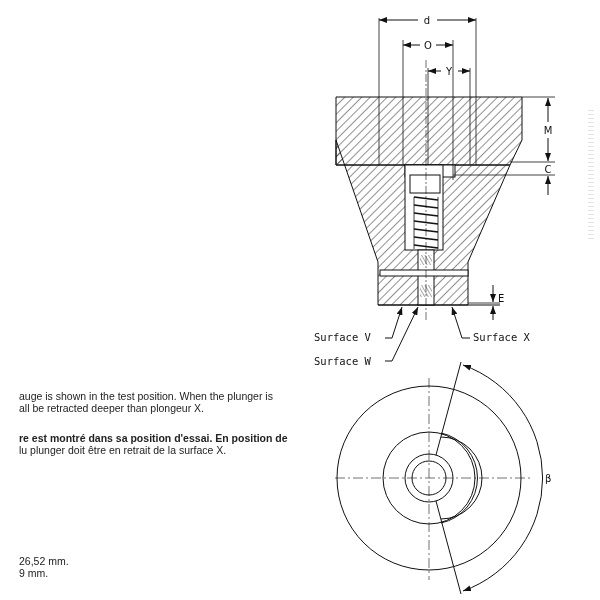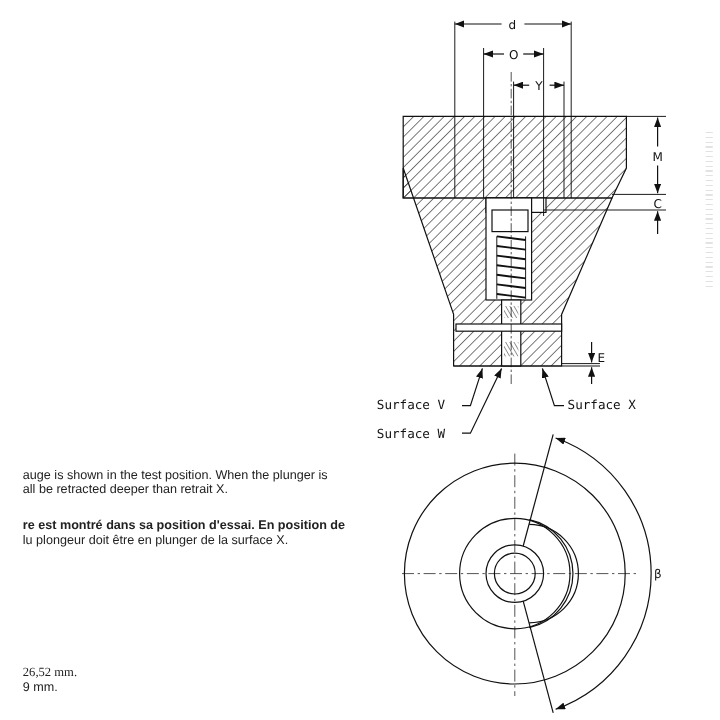--- a/index.html
+++ b/index.html
@@ -8,24 +8,24 @@
   .drawing{position:absolute;left:0;top:0;width:600px;height:600px;}
   .lbl{font-family:"DejaVu Sans Mono","Liberation Mono",monospace;font-size:10.5px;fill:#111;}
   .dim{font-family:"DejaVu Sans","Liberation Sans",sans-serif;font-size:10px;fill:#111;}
   .faint{position:absolute;left:588px;top:110px;width:6px;height:130px;
     background:repeating-linear-gradient(to bottom,#cfcfcf 0 1px,transparent 1px 4px);opacity:.6;}
 </style>
 </head>
 <body>
 
 <div class="txt" style="top:390px;">auge is shown in the test position. When the plunger is</div>
-<div class="txt" style="top:402px;">all be retracted deeper than retrait X.</div>
+<div class="txt" style="top:402px;">all be retracted deeper than plongeur X.</div>
 <div class="txt" style="top:432px;font-weight:bold;">re est montré dans sa position d'essai. En position de</div>
-<div class="txt" style="top:444px;">lu plongeur doit être en plunger de la surface X.</div>
-<div class="txt" style="top:555px;font-family:Liberation Serif, serif;">26,52 mm.</div>
+<div class="txt" style="top:444px;">lu plunger doit être en retrait de la surface X.</div>
+<div class="txt" style="top:555px;">26,52 mm.</div>
 <div class="txt" style="top:567px;">9 mm.</div>
 
 <div class="faint"></div>
 
 <svg class="drawing" viewBox="0 0 600 600">
   <defs>
     <pattern id="hatch" patternUnits="userSpaceOnUse" width="6" height="6" patternTransform="rotate(45)">
       <line x1="0" y1="0" x2="0" y2="6" stroke="#222" stroke-width="1"></line>
     </pattern>
     <pattern id="hatch2" patternUnits="userSpaceOnUse" width="3" height="3" patternTransform="rotate(-30)">

